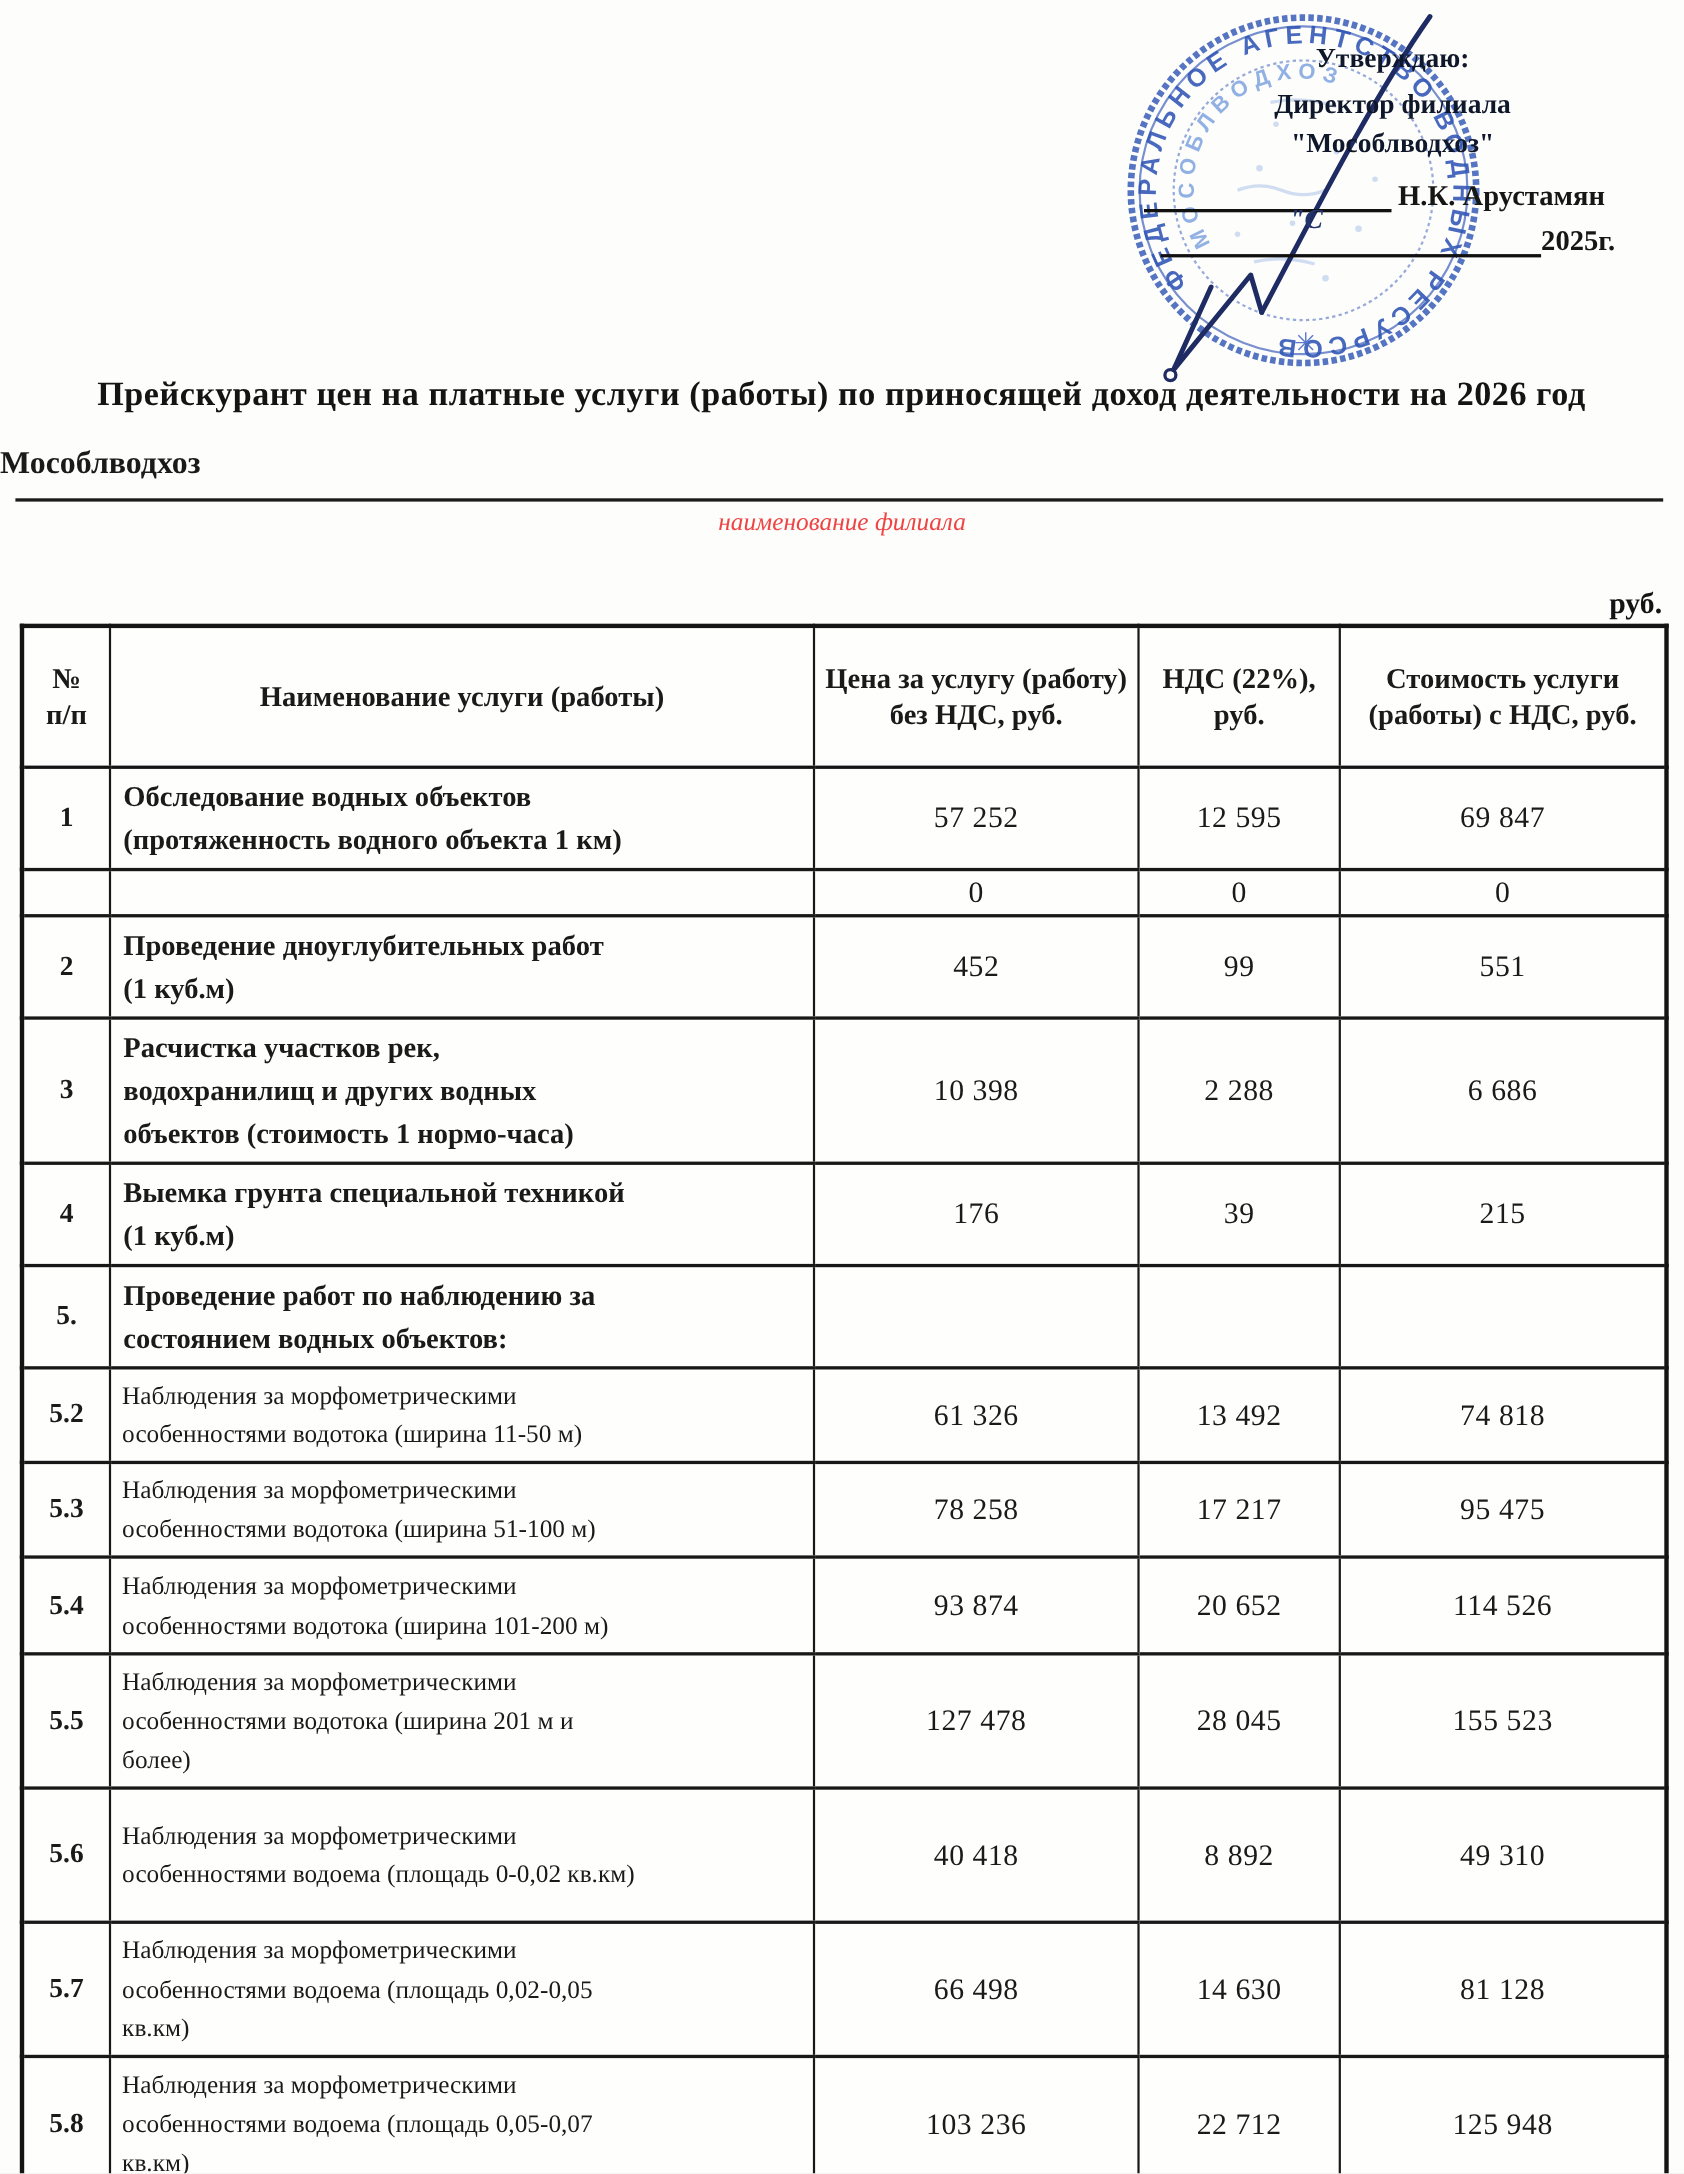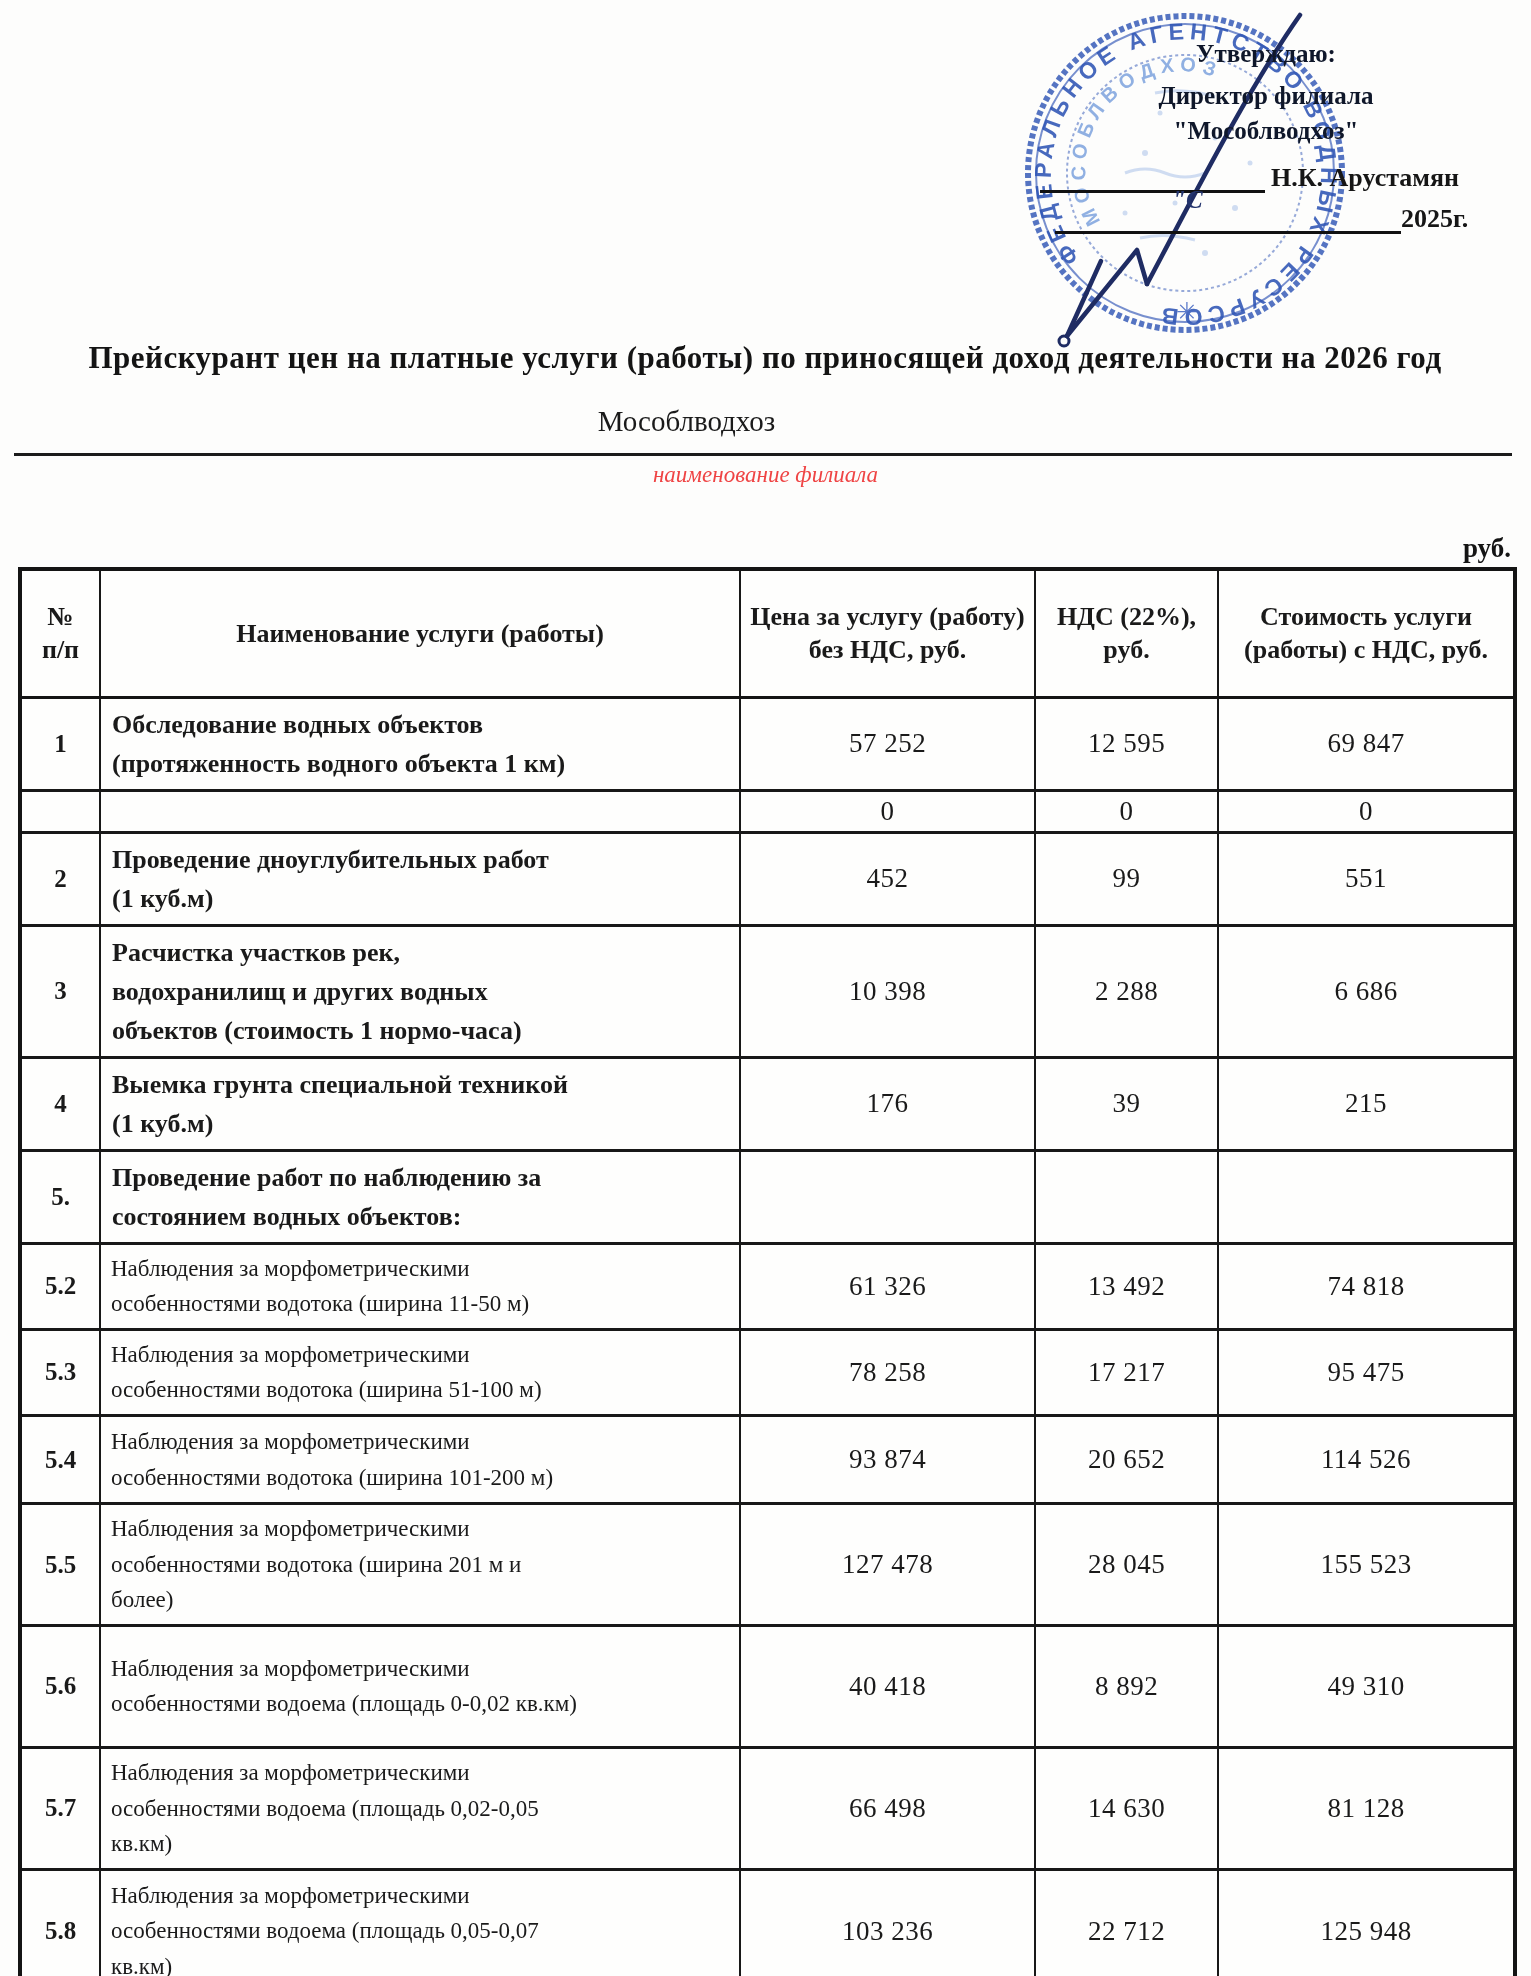--- a/index.html
+++ b/index.html
@@ -35,21 +35,21 @@
     font-size:25px; font-style:italic; font-weight:bold; color:#23346d;
   }
 
   
   .doc-title {
     position:absolute; top:340px; left:15px; width:1500px;
     text-align:center; font-size:31px; font-weight:bold; letter-spacing:0.5px; color:#141414;
   }
   .branch-name {
     position:absolute; top:405px; left:0; width:1373px;
-    text-align:center; font-size:29px; font-weight:normal; color:#1a1a1a;
+    text-align:left; font-size:29px; font-weight:bold; color:#1a1a1a;
   }
   .branch-rule { position:absolute; top:453px; left:14px; width:1498px; height:3px; background:#1b1b1b; }
   .branch-caption {
     position:absolute; top:462px; left:0; width:1531px;
     text-align:center; font-size:23px; font-style:italic; color:#ef4444;
   }
   .unit-note {
     position:absolute; top:533px; right:20px;
     font-size:27px; font-weight:bold; color:#141414;
   }

